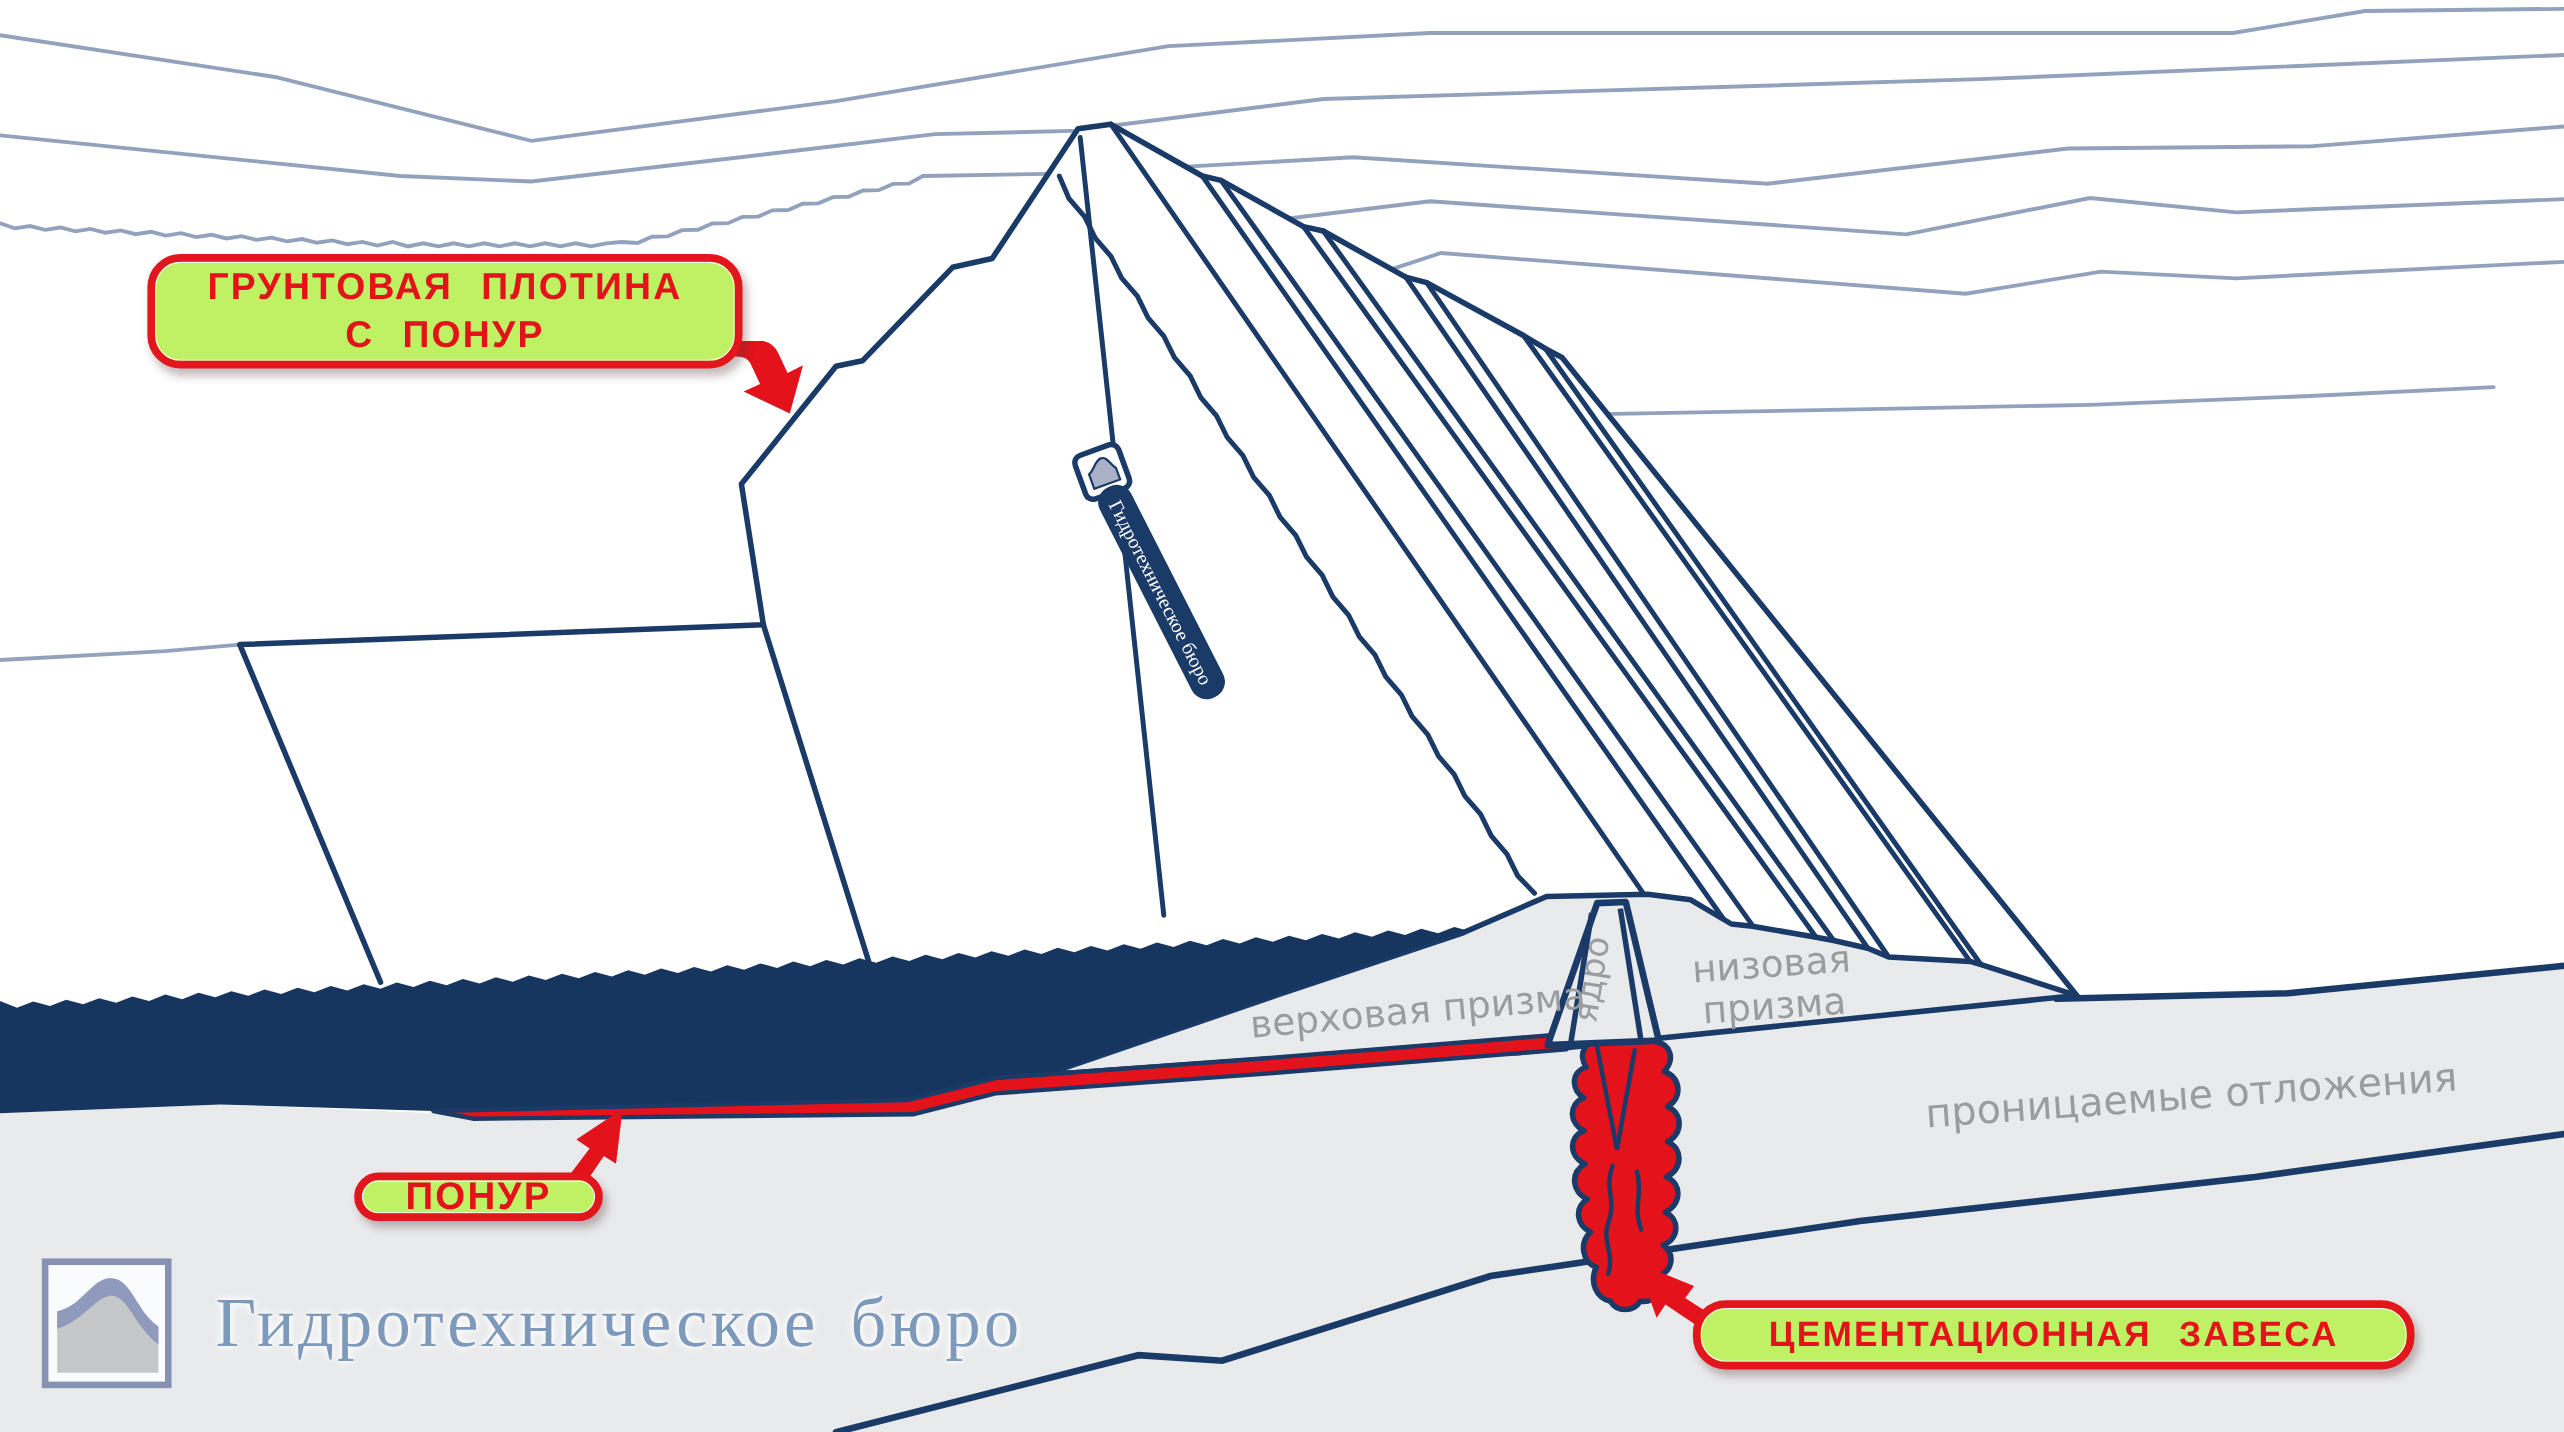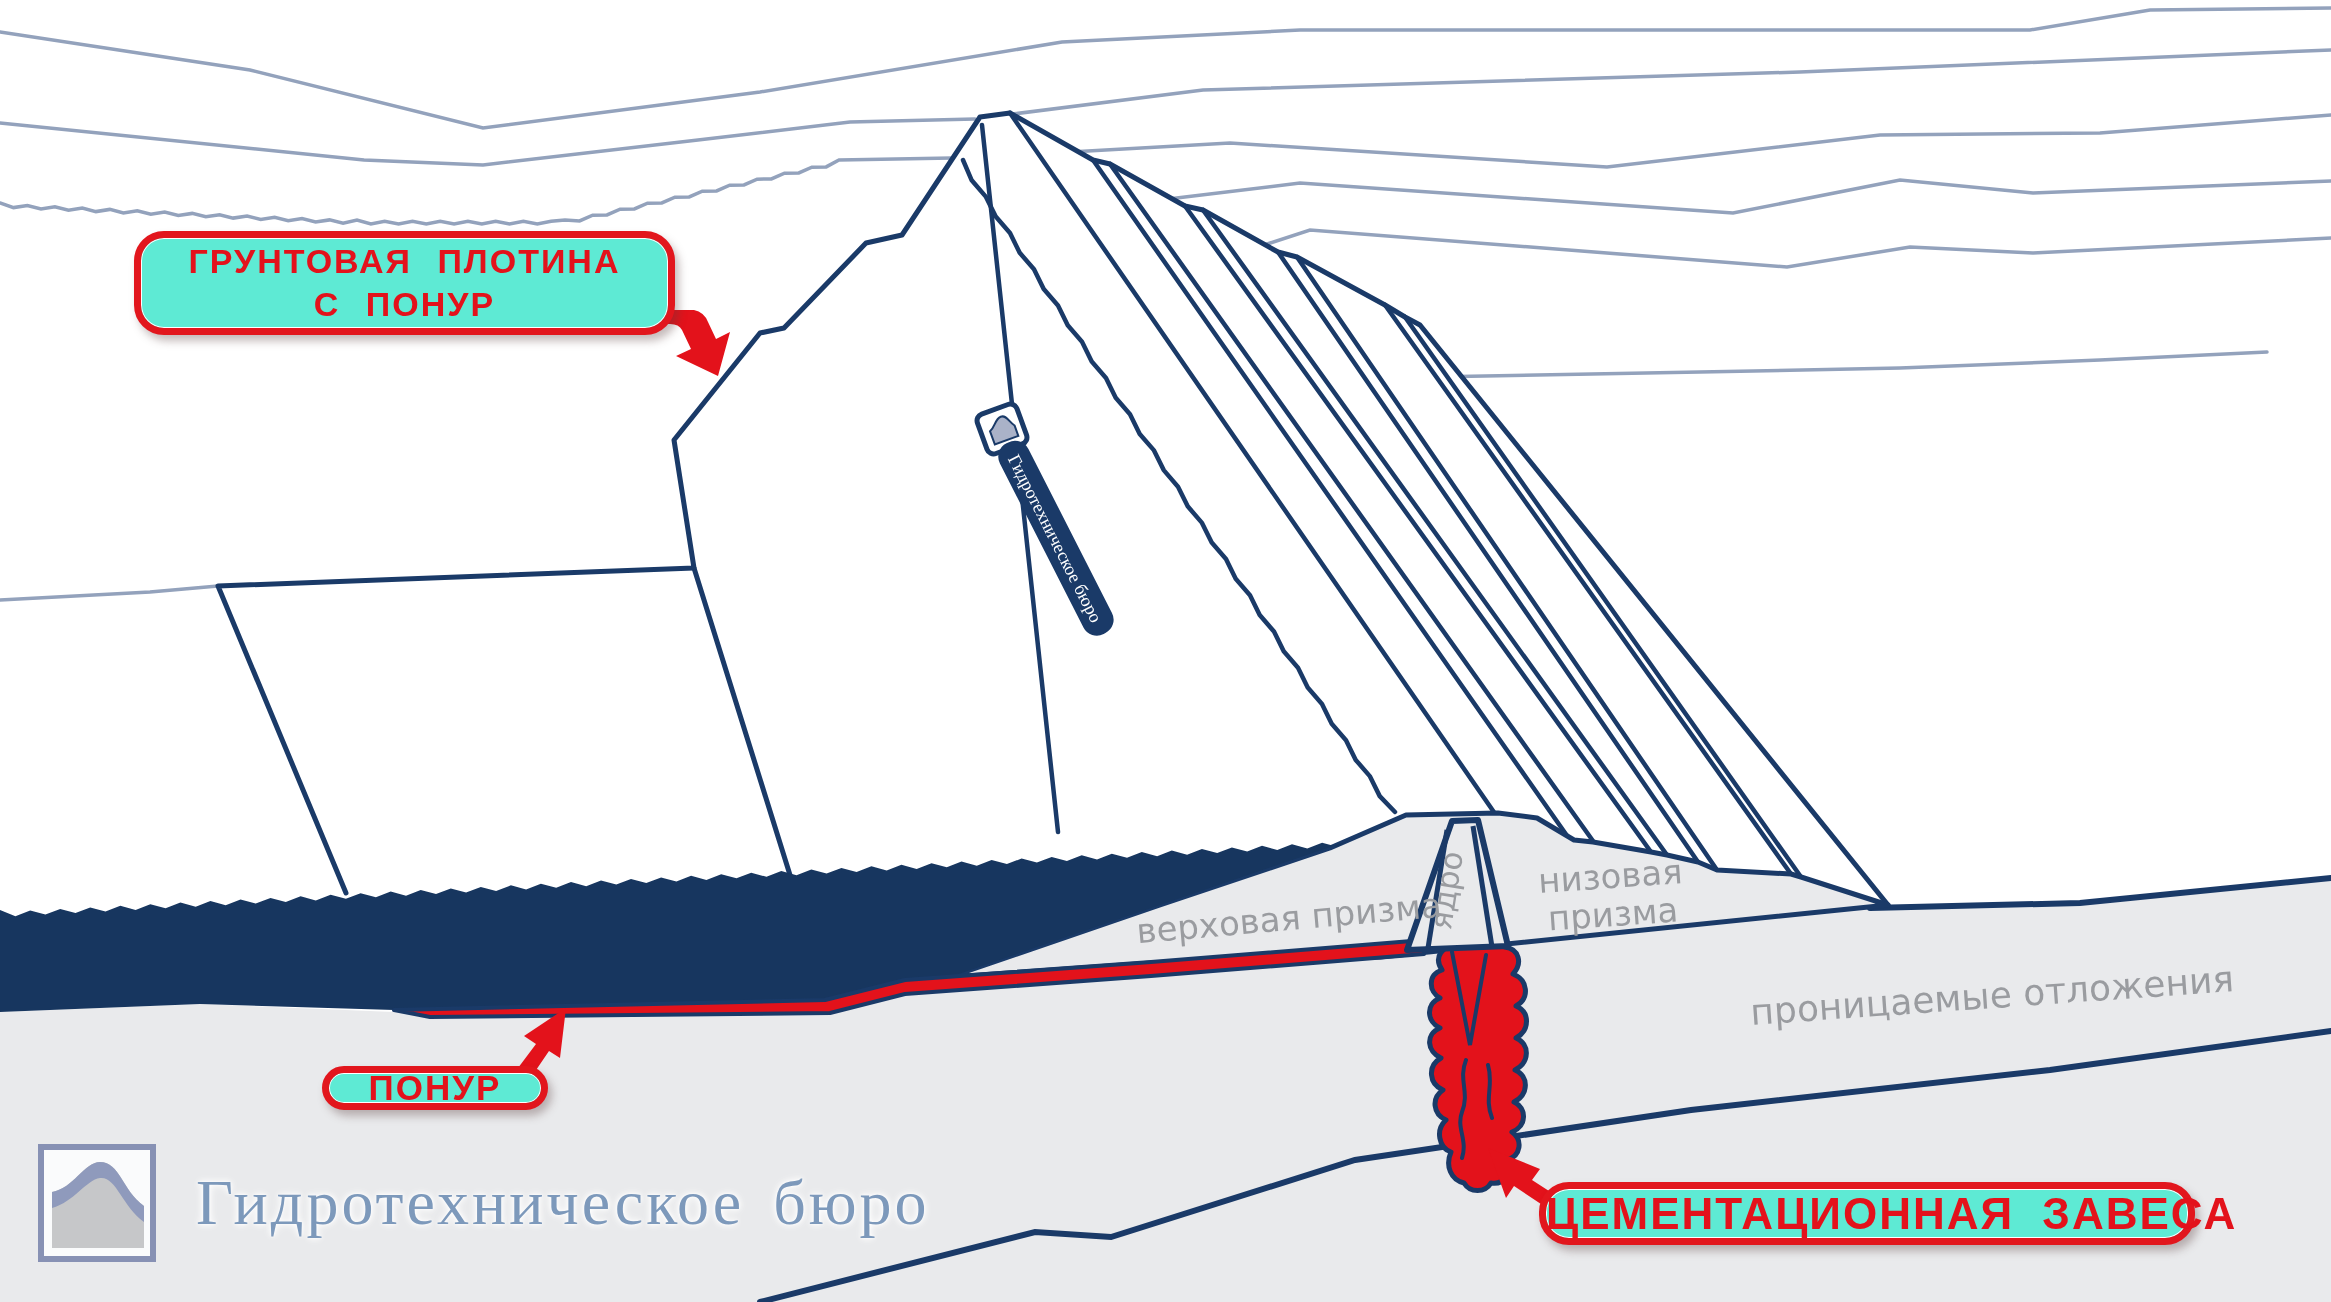--- a/index.html
+++ b/index.html
@@ -1,28 +1,28 @@
 <!DOCTYPE html>
 <html><head>
 <meta charset="utf-8">
 <style>
   html,body{margin:0;padding:0;background:#fff;}
   .stage{position:relative;width:2331px;height:1302px;overflow:hidden;background:#fff;
          font-family:"Liberation Sans",sans-serif;}
   svg.scene{position:absolute;left:0;top:0;}
 
   
-  .callout{position:absolute;background:#5eead4;border:7px solid #e2161d;border-radius:30px;
+  .callout{position:absolute;background:#bef264;border:7px solid #e2161d;border-radius:30px;
            color:#e3121b;font-weight:bold;text-align:center;
            box-shadow:4px 6px 8px rgba(90,60,60,.35), inset 0 0 0 1px #fff;
            display:flex;flex-direction:column;justify-content:center;box-sizing:border-box;}
   .callout .ln{letter-spacing:2px;word-spacing:14px;white-space:nowrap;}
   #callout-dam{left:134px;top:231px;width:541px;height:104px;font-size:34px;line-height:43px;}
   #callout-ponur{left:322px;top:1066px;width:226px;height:44px;font-size:35px;}
-  #callout-curtain{left:1539px;top:1182px;width:656px;height:63px;font-size:44px;}
+  #callout-curtain{left:1539px;top:1182px;width:656px;height:63px;font-size:32px;}
 
   
   .brand-row{position:absolute;left:38px;top:1144px;display:flex;align-items:center;gap:40px;}
   .brand-icon{width:118px;height:118px;background:#fafbfc;border:6px solid #8791b4;box-sizing:border-box;}
   .brand-text{font-family:"Liberation Serif",serif;font-size:64px;color:#7d99bb;
               letter-spacing:3px;word-spacing:10px;white-space:nowrap;
               text-shadow:0 0 3px #fff,0 0 6px #fff,0 0 10px #fff;}
 
   .gray-label{font-family:"DejaVu Sans",sans-serif;fill:#9a9ca0;}
   .wm-text{font-family:"Liberation Serif",serif;fill:#ffffff;}

